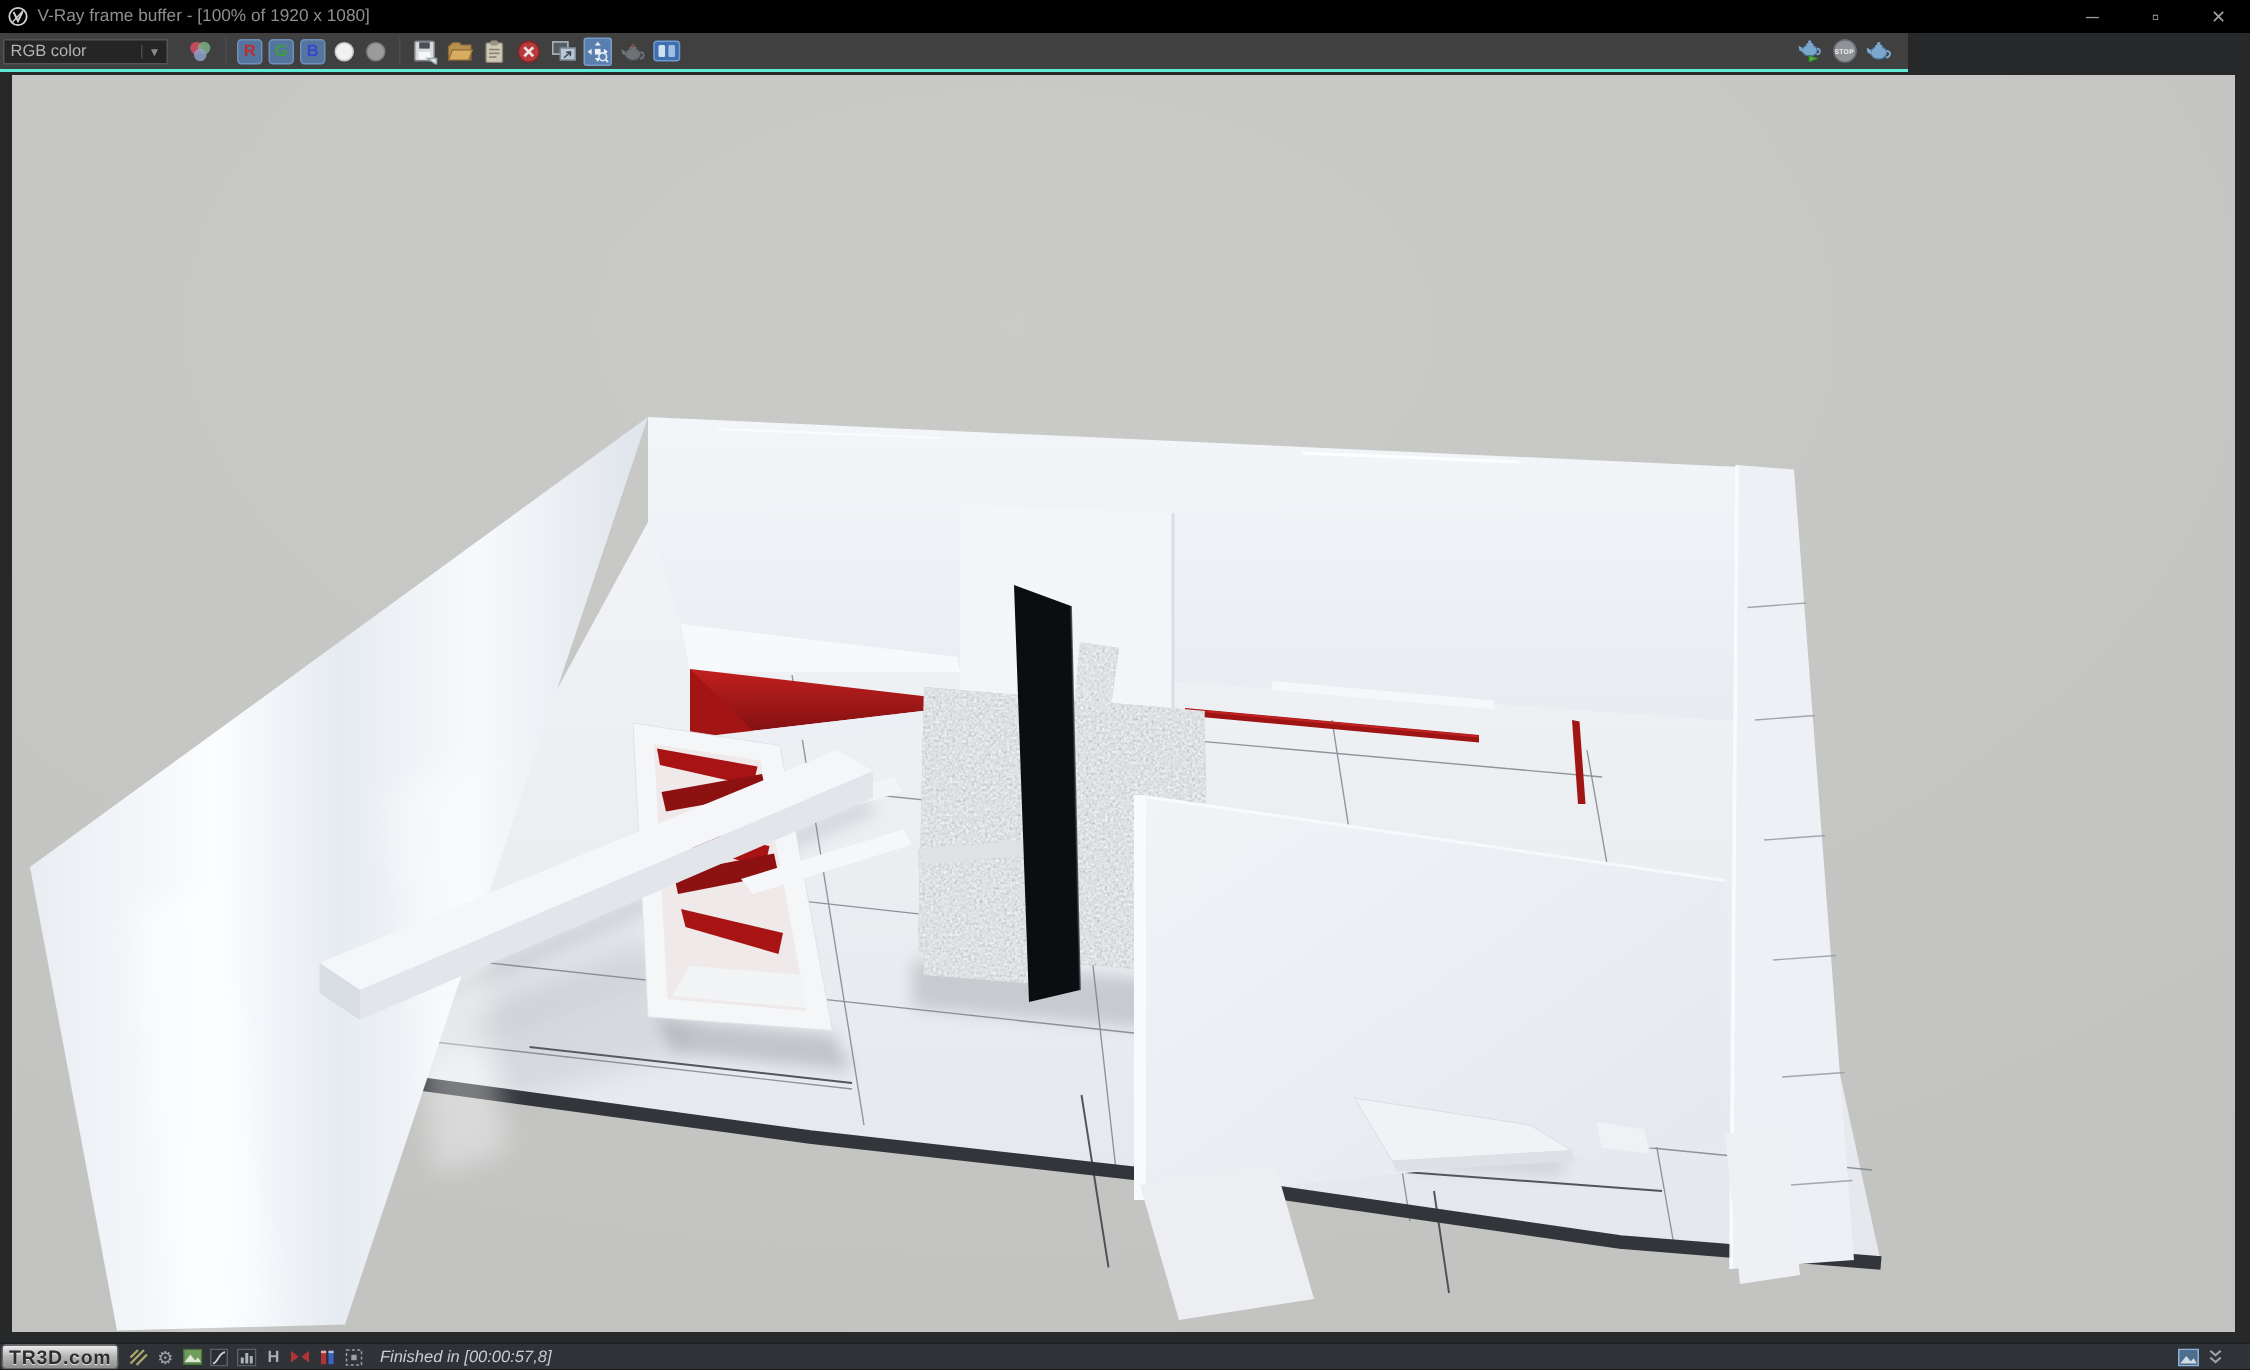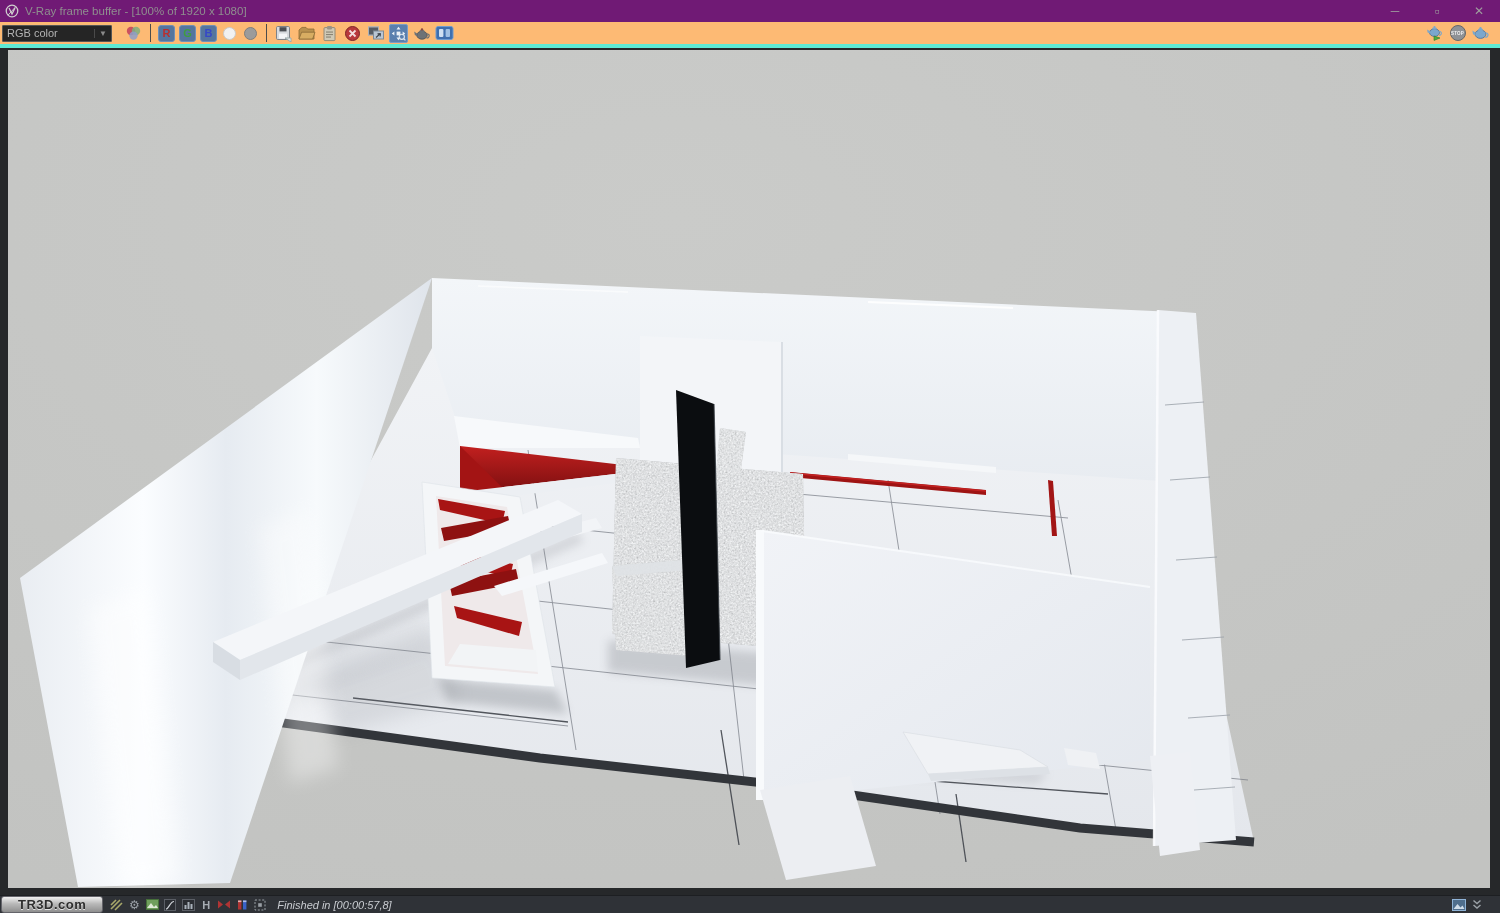--- a/index.html
+++ b/index.html
@@ -1,29 +1,29 @@
 <!DOCTYPE html>
 <html><head>
 <meta charset="utf-8">
 <style>
   html,body{margin:0;padding:0;background:#111;}
   *{box-sizing:border-box;font-family:"Liberation Sans",sans-serif;}
   #app{position:relative;width:1500px;height:913px;background:#26282a;overflow:hidden;}
 
   
-  .titlebar{position:absolute;left:0;top:0;width:1500px;height:22px;background:#701a75;
+  .titlebar{position:absolute;left:0;top:0;width:1500px;height:22px;background:#000000;
     display:flex;align-items:center;color:#8f8f8f;font-size:11.5px;}
   .vray-logo{width:14px;height:14px;margin:0 6px 0 5px;flex:0 0 auto;}
   .win-controls{margin-left:auto;display:flex;align-items:center;height:100%;}
   .win-btn{width:42px;height:100%;display:flex;align-items:center;justify-content:center;
     color:#9e9e9e;font-size:12px;cursor:default;}
 
   
-  .toolbar{position:absolute;left:0;top:22px;width:1500px;height:26px;background:#fdba74;
-    border-bottom:4px solid #5eead4;display:flex;align-items:center;padding:0 8px 0 2px;}
+  .toolbar{position:absolute;left:0;top:22px;width:1272px;height:26px;background:#404040;
+    border-bottom:2px solid #5eead4;display:flex;align-items:center;padding:0 8px 0 2px;}
   .dropdown{width:110px;height:17px;background:#252525;border:1px solid #555;border-radius:1px;
     display:flex;align-items:center;color:#b2b2b2;font-size:11px;padding:0 4px;margin-right:10px;}
   .dropdown .caret{margin-left:auto;border-left:1px solid #4a4a4a;padding-left:4px;color:#8a8a8a;font-size:8px;}
   .tb-ico{width:19px;height:19px;display:flex;align-items:center;justify-content:center;margin:0 2px;border-radius:2px;}
   .tb-ico svg{display:block;}
   .chip{width:17px;height:17px;border-radius:3px;background:#55759e;border:1px solid #6f8fb8;
     display:flex;align-items:center;justify-content:center;font-weight:bold;font-size:11px;margin:0 2px;}
   .chip.r{color:#b92f2f;} .chip.g{color:#3f9d3f;} .chip.b{color:#3548c8;}
   .circ{width:13px;height:13px;border-radius:50%;margin:0 4px;}
   .circ.alpha{background:#f1f1f1;border:1px solid #c9c9c9;}
@@ -34,21 +34,21 @@
   .stopdisc{width:16px;height:16px;border-radius:50%;background:#8f9296;border:1px solid #64676b;
     display:flex;align-items:center;justify-content:center;color:#f2f2f2;font-size:4.5px;font-weight:bold;letter-spacing:.2px;}
 
   
   .render-area{position:absolute;left:0;top:48px;width:1500px;height:847px;background:#26282a;}
   .render-area svg.scene{position:absolute;left:8px;top:2px;}
 
   
   .statusbar{position:absolute;left:0;top:895px;width:1500px;height:18px;background:#2f3237;
     border-top:1px solid #1d1f22;display:flex;align-items:center;font-size:11px;color:#cfcfcf;}
-  .tr3d{height:17px;margin:0 4px 0 1px;padding:0 16px;border-radius:3px;
+  .tr3d{height:17px;margin:0 4px 0 1px;padding:0 4px;border-radius:3px;
     background:linear-gradient(#efefef,#b9b9b9 45%,#8f8f8f);border:1px solid #64646a;
     color:#2e2e2e;font-weight:bold;font-size:13px;line-height:15px;letter-spacing:.5px;
     text-shadow:0 1px 0 rgba(255,255,255,.7);}
   .sb-ico{width:15px;height:14px;display:flex;align-items:center;justify-content:center;margin:0 1.5px;}
   .sb-ico svg{display:block;}
   .sb-text{margin-left:8px;color:#c9ccd1;font-style:italic;}
   .sb-right{margin-left:auto;display:flex;align-items:center;margin-right:14px;}
 </style>
 </head>
 <body>

